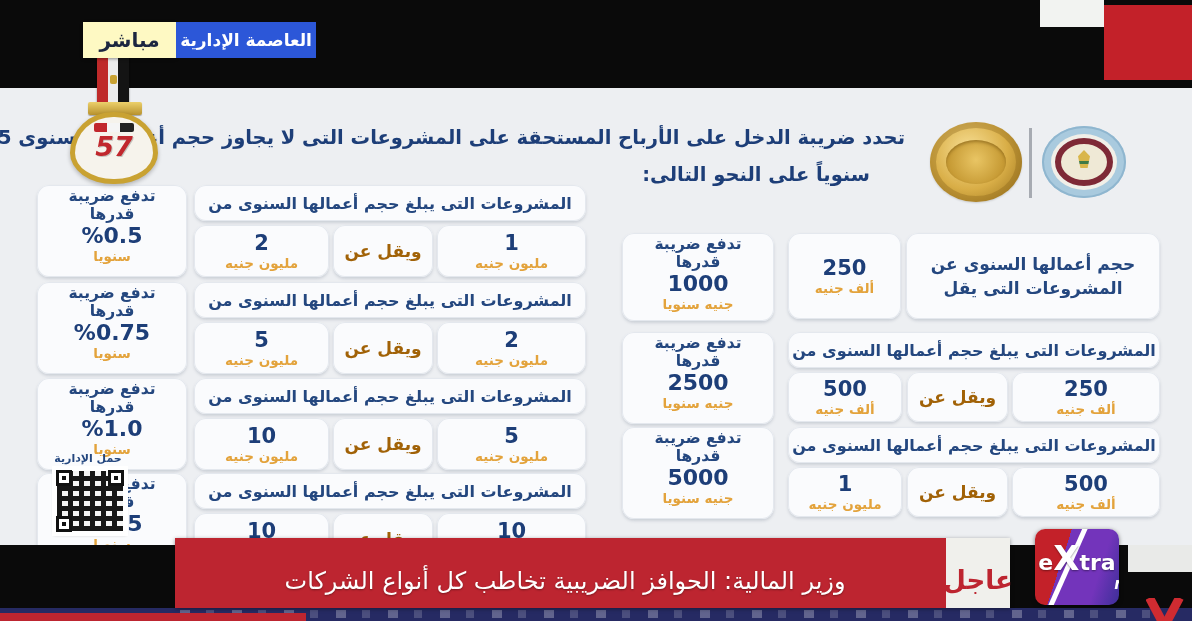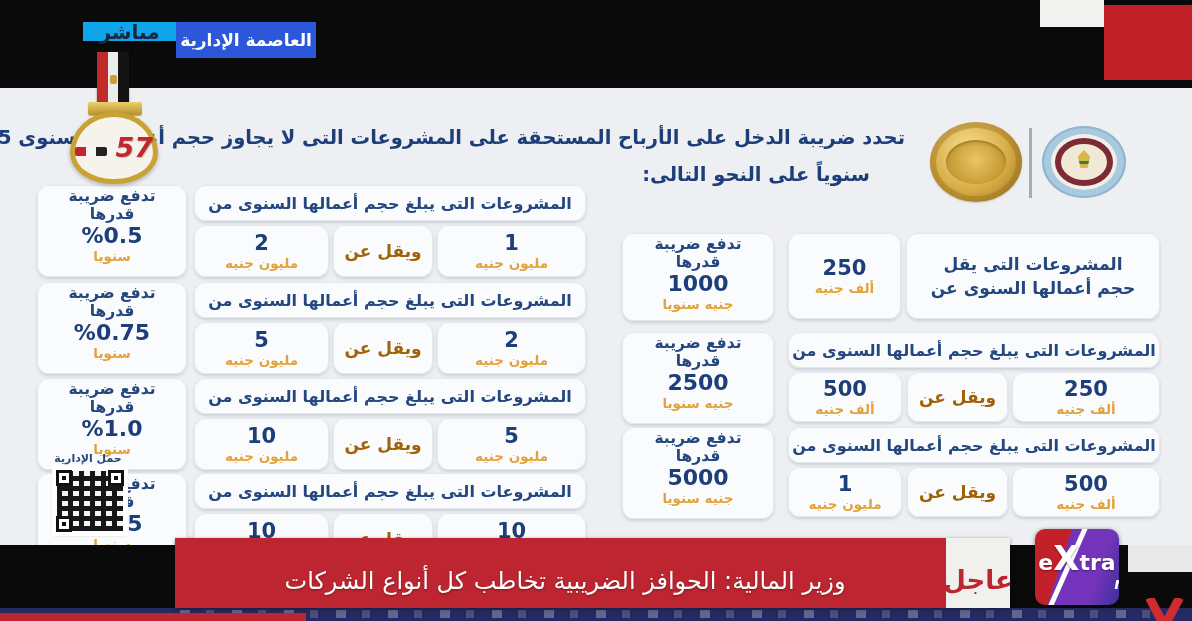--- a/index.html
+++ b/index.html
@@ -47,28 +47,28 @@
   
   .flag{position:absolute;left:97px;top:52px;width:32px;height:54px;
         background:linear-gradient(90deg,#bf2a2a 0 33%,#ececec 33% 66%,#141414 66%);
         box-shadow:0 1px 2px rgba(0,0,0,.4);}
   .flag-emblem{position:absolute;left:13px;top:23px;width:7px;height:9px;background:#c9a232;border-radius:2px;}
   .clasp{position:absolute;left:88px;top:102px;width:54px;height:13px;
         background:linear-gradient(#ecd06b,#b8922e);border-radius:2px;box-shadow:0 1px 1px rgba(0,0,0,.3);}
   .shield{position:absolute;left:70px;top:112px;width:88px;height:72px;
         border:5px solid #c9a232;box-sizing:border-box;background:#f6f3ec;
         border-radius:50% 50% 50% 50% / 58% 58% 44% 44%;
-        box-shadow:0 2px 4px rgba(0,0,0,.25);display:flex;flex-direction:row;align-items:center;gap:8px;}
+        box-shadow:0 2px 4px rgba(0,0,0,.25);display:flex;flex-direction:column;align-items:center;}
   .shield-bar{width:40px;height:9px;margin-top:6px;
         background:linear-gradient(90deg,#c1272d 0 33%,#f5f5f5 33% 66%,#222 66%);border-radius:2px;}
   .shield-num{color:#c1272d;font-weight:bold;font-style:italic;font-size:27px;line-height:30px;
         text-shadow:1px 1px 0 rgba(0,0,0,.2);}
 
   
-  .livebox{position:absolute;left:83px;top:22px;width:93px;height:19px;background:#0ea5e9;
+  .livebox{position:absolute;left:83px;top:22px;width:93px;height:36px;background:#fef9c3;
         display:flex;align-items:center;justify-content:center;color:#1c2640;font-weight:bold;
         font-size:20px;box-shadow:0 1px 3px rgba(0,0,0,.4);}
   .locbox{position:absolute;left:176px;top:22px;width:140px;height:36px;background:#2c57d8;
         display:flex;align-items:center;justify-content:center;color:#fff;font-weight:bold;
         font-size:17px;direction:rtl;}
   .tr-white{position:absolute;left:1040px;top:0;width:64px;height:27px;background:#f2f3f1;}
   .tr-red{position:absolute;left:1104px;top:5px;width:88px;height:75px;background:#c32129;}
   .hashbox{position:absolute;left:933px;top:26px;width:208px;height:37px;background:#f3f5f7;
         display:flex;align-items:center;justify-content:center;color:#27396e;font-weight:bold;
         font-size:20px;direction:rtl;box-shadow:0 1px 3px rgba(0,0,0,.35);}
@@ -218,22 +218,22 @@
         <div class="taxline">تدفع ضريبة</div>
         <div class="taxline">قدرها</div>
         <div class="taxval">1000</div>
         <div class="taxunit">جنيه سنويا</div>
       </div>
       <div class="box valbox" style="left:788px;top:0;width:113px;height:86px;">
         <div class="num">250</div>
         <div class="unit">ألف جنيه</div>
       </div>
       <div class="box hdrtxt" style="left:906px;top:0;width:254px;height:86px;flex-direction:column;font-size:17px;line-height:24px;">
+        <div>حجم أعمالها السنوى عن</div>
         <div>المشروعات التى يقل</div>
-        <div>حجم أعمالها السنوى عن</div>
       </div>
     </div>
 
     <div class="rrow" style="top:244px;">
       <div class="box taxbox" style="left:622px;top:0;width:152px;height:90px;">
         <div class="taxline">تدفع ضريبة</div>
         <div class="taxline">قدرها</div>
         <div class="taxval">2500</div>
         <div class="taxunit">جنيه سنويا</div>
       </div>

